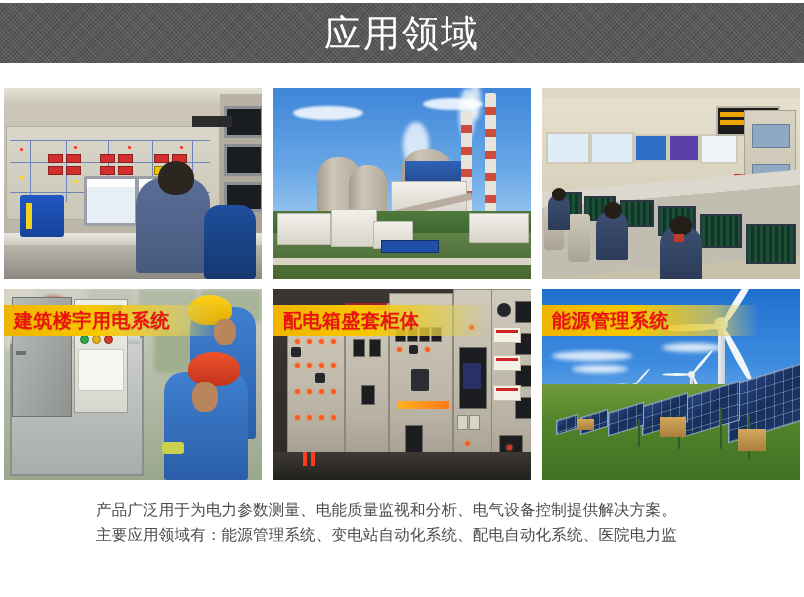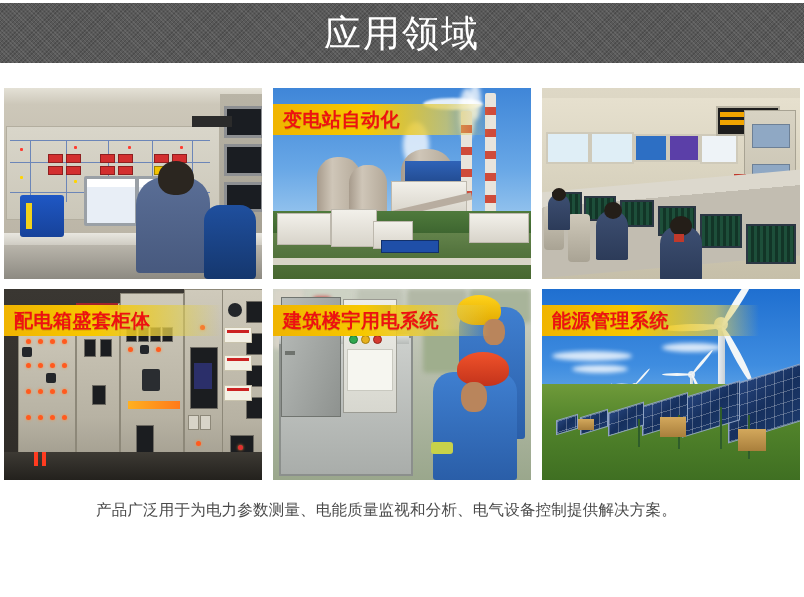--- a/index.html
+++ b/index.html
@@ -227,23 +227,20 @@
         <div class="t2-conv" style="left:106px;bottom:58px;width:96px;height:7px;transform:rotate(-13deg);"></div>
         <div class="t2-ground"></div>
         <div class="t2-trees"></div>
         <div class="t2-bldg" style="left:4px;bottom:34px;width:52px;height:30px;"></div>
         <div class="t2-bldg" style="left:58px;bottom:32px;width:44px;height:36px;"></div>
         <div class="t2-bldg" style="left:100px;bottom:30px;width:38px;height:26px;"></div>
         <div class="t2-bldg" style="left:196px;bottom:36px;width:58px;height:28px;"></div>
         <div class="t2-sign" style="left:108px;bottom:26px;width:56px;height:11px;"></div>
         <div class="abs" style="left:0;bottom:14px;width:100%;height:7px;background:#d8d4c6;"></div>
       </div>
-      <div class="caption">
-        <span>变电站自动化</span>
-      </div>
     </div>
 
     <div class="tile">
       <div class="scene">
         <div class="t3-wall"></div>
         <div class="t3-panelwall"></div>
         <div class="t3-scr" style="left:4px;top:44px;width:40px;height:28px;background:#dfeef6;"></div>
         <div class="t3-scr" style="left:48px;top:44px;width:40px;height:28px;background:#dfeef6;"></div>
         <div class="t3-scr" style="left:92px;top:46px;width:30px;height:24px;background:#2d6fc4;"></div>
         <div class="t3-scr" style="left:126px;top:46px;width:28px;height:24px;background:#5b3fa8;"></div>
@@ -277,20 +274,53 @@
           </div>
         <div class="t3-seat" style="left:2px;top:118px;width:20px;height:44px;"></div>
         <div class="t3-seat" style="left:26px;top:126px;width:22px;height:48px;"></div>
         <div class="t3-op" style="left:6px;top:106px;width:22px;height:36px;"></div>
         <div class="t3-ophead" style="left:10px;top:100px;width:14px;height:13px;"></div>
         <div class="t3-op" style="left:54px;top:122px;width:32px;height:50px;"></div>
         <div class="t3-ophead" style="left:62px;top:114px;width:18px;height:17px;"></div>
         <div class="t3-op" style="left:118px;top:138px;width:42px;height:54px;"></div>
         <div class="t3-ophead" style="left:128px;top:128px;width:22px;height:20px;"></div>
         <div class="abs" style="left:132px;top:146px;width:10px;height:8px;background:#c0392b;"></div>
+      </div>
+    </div>
+
+    <div class="tile">
+      <div class="scene">
+        <div class="t4-bg"></div>
+        <div class="t4-blur" style="left:0;top:0;width:30px;height:60px;background:#d8d4c8;"></div>
+        <div class="t4-blur" style="left:34px;top:0;width:44px;height:52px;background:#cdd2c4;"></div>
+        <div class="t4-blur" style="left:40px;top:8px;width:18px;height:18px;background:#cc2b2b;"></div>
+        <div class="t4-blur" style="left:84px;top:0;width:46px;height:72px;background:#bfc4b6;"></div>
+        <div class="t4-blur" style="left:134px;top:0;width:60px;height:40px;background:#b2b8a6;"></div>
+        <div class="t4-blur" style="left:196px;top:0;width:62px;height:34px;background:#a8b49a;"></div>
+        <div class="t4-blur" style="left:150px;top:40px;width:48px;height:44px;background:#9fae8d;"></div>
+        <div class="t4-cab"></div>
+        <div class="abs" style="left:6px;bottom:136px;width:130px;height:10px;background:linear-gradient(180deg,#dfe2df,#b7bbb8);"></div>
+        <div class="t4-door"></div>
+        <div class="abs" style="left:12px;top:62px;width:10px;height:4px;background:#6f736e;"></div>
+        <div class="t4-inner"></div>
+        <div class="abs" style="left:74px;top:16px;width:44px;height:12px;background:#2c4a9a;"></div>
+        <div class="t4-btn" style="left:76px;top:46px;background:#2fa84f;border:1px solid #1d7334;"></div>
+        <div class="t4-btn" style="left:88px;top:46px;background:#e8b21c;border:1px solid #a67c0c;"></div>
+        <div class="t4-btn" style="left:100px;top:46px;background:#d63a2f;border:1px solid #932419;"></div>
+        <div class="abs" style="left:74px;top:60px;width:44px;height:40px;background:#f6f6f0;border:1px solid #c9c9c0;"></div>
+        <div class="t4-worker" style="right:6px;top:18px;width:66px;height:132px;"></div>
+        <div class="t4-helmet" style="right:30px;top:6px;width:44px;height:30px;background:linear-gradient(180deg,#ffd21a,#e0a800);"></div>
+        <div class="t4-face" style="right:26px;top:30px;width:22px;height:26px;"></div>
+        <div class="t4-worker" style="right:14px;bottom:0;width:84px;height:108px;"></div>
+        <div class="t4-helmet" style="right:22px;bottom:94px;width:52px;height:34px;background:linear-gradient(180deg,#f0522a,#c3331b);"></div>
+        <div class="t4-face" style="right:44px;bottom:68px;width:26px;height:30px;"></div>
+        <div class="abs" style="right:78px;bottom:26px;width:22px;height:12px;background:#c8d24a;border-radius:3px;"></div>
+      </div>
+      <div class="caption">
+        <span>建筑楼宇用电系统</span>
       </div>
     </div>
 
     <div class="tile">
       <div class="scene">
         <div class="t5-bg"></div>
         <div class="t5-cab" style="left:14px;top:24px;width:56px;height:148px;"></div>
         <div class="t5-red" style="left:14px;top:24px;width:56px;height:7px;"></div>
         <div class="t5-lamp" style="left:22px;top:50px;"></div>
           <div class="t5-lamp" style="left:34px;top:50px;"></div>
@@ -354,53 +384,20 @@
         <div class="abs" style="left:30px;bottom:14px;width:4px;height:14px;background:#ff3b1f;"></div>
         <div class="abs" style="left:38px;bottom:14px;width:4px;height:14px;background:#ff3b1f;"></div>
       </div>
       <div class="caption">
         <span>配电箱盛套柜体</span>
       </div>
     </div>
 
     <div class="tile">
       <div class="scene">
-        <div class="t4-bg"></div>
-        <div class="t4-blur" style="left:0;top:0;width:30px;height:60px;background:#d8d4c8;"></div>
-        <div class="t4-blur" style="left:34px;top:0;width:44px;height:52px;background:#cdd2c4;"></div>
-        <div class="t4-blur" style="left:40px;top:8px;width:18px;height:18px;background:#cc2b2b;"></div>
-        <div class="t4-blur" style="left:84px;top:0;width:46px;height:72px;background:#bfc4b6;"></div>
-        <div class="t4-blur" style="left:134px;top:0;width:60px;height:40px;background:#b2b8a6;"></div>
-        <div class="t4-blur" style="left:196px;top:0;width:62px;height:34px;background:#a8b49a;"></div>
-        <div class="t4-blur" style="left:150px;top:40px;width:48px;height:44px;background:#9fae8d;"></div>
-        <div class="t4-cab"></div>
-        <div class="abs" style="left:6px;bottom:136px;width:130px;height:10px;background:linear-gradient(180deg,#dfe2df,#b7bbb8);"></div>
-        <div class="t4-door"></div>
-        <div class="abs" style="left:12px;top:62px;width:10px;height:4px;background:#6f736e;"></div>
-        <div class="t4-inner"></div>
-        <div class="abs" style="left:74px;top:16px;width:44px;height:12px;background:#2c4a9a;"></div>
-        <div class="t4-btn" style="left:76px;top:46px;background:#2fa84f;border:1px solid #1d7334;"></div>
-        <div class="t4-btn" style="left:88px;top:46px;background:#e8b21c;border:1px solid #a67c0c;"></div>
-        <div class="t4-btn" style="left:100px;top:46px;background:#d63a2f;border:1px solid #932419;"></div>
-        <div class="abs" style="left:74px;top:60px;width:44px;height:40px;background:#f6f6f0;border:1px solid #c9c9c0;"></div>
-        <div class="t4-worker" style="right:6px;top:18px;width:66px;height:132px;"></div>
-        <div class="t4-helmet" style="right:30px;top:6px;width:44px;height:30px;background:linear-gradient(180deg,#ffd21a,#e0a800);"></div>
-        <div class="t4-face" style="right:26px;top:30px;width:22px;height:26px;"></div>
-        <div class="t4-worker" style="right:14px;bottom:0;width:84px;height:108px;"></div>
-        <div class="t4-helmet" style="right:22px;bottom:94px;width:52px;height:34px;background:linear-gradient(180deg,#f0522a,#c3331b);"></div>
-        <div class="t4-face" style="right:44px;bottom:68px;width:26px;height:30px;"></div>
-        <div class="abs" style="right:78px;bottom:26px;width:22px;height:12px;background:#c8d24a;border-radius:3px;"></div>
-      </div>
-      <div class="caption">
-        <span>建筑楼宇用电系统</span>
-      </div>
-    </div>
-
-    <div class="tile">
-      <div class="scene">
         <div class="t6-sky"></div>
         <div class="t6-cloud" style="left:10px;top:62px;width:80px;height:10px;"></div>
         <div class="t6-cloud" style="left:30px;top:76px;width:56px;height:8px;"></div>
         <div class="t6-cloud" style="left:120px;top:54px;width:60px;height:9px;"></div>
         <div class="t6-mast" style="left:176px;top:32px;width:7px;height:116px;"></div>
         <div class="t6-hub" style="left:172px;top:28px;width:14px;height:14px;"></div>
         <div class="t6-blade" style="left:180px;top:34px;width:64px;height:7px;transform:rotate(-58deg);"></div>
         <div class="t6-blade" style="left:180px;top:34px;width:64px;height:7px;transform:rotate(62deg);"></div>
         <div class="t6-blade" style="left:180px;top:34px;width:62px;height:7px;transform:rotate(178deg);"></div>
         <div class="t6-mast" style="left:148px;top:84px;width:3px;height:62px;"></div>
@@ -447,15 +444,16 @@
       </div>
       <div class="caption">
         <span>能源管理系统</span>
       </div>
     </div>
 
   </div>
 
   <div class="footer">
     <p>产品广泛用于为电力参数测量、电能质量监视和分析、电气设备控制提供解决方案。</p>
+    <p>主要应用领域有：能源管理系统、变电站自动化系统、配电自动化系统、医院电力监</p>
   </div>
 
 </div>
 
 </body></html>

